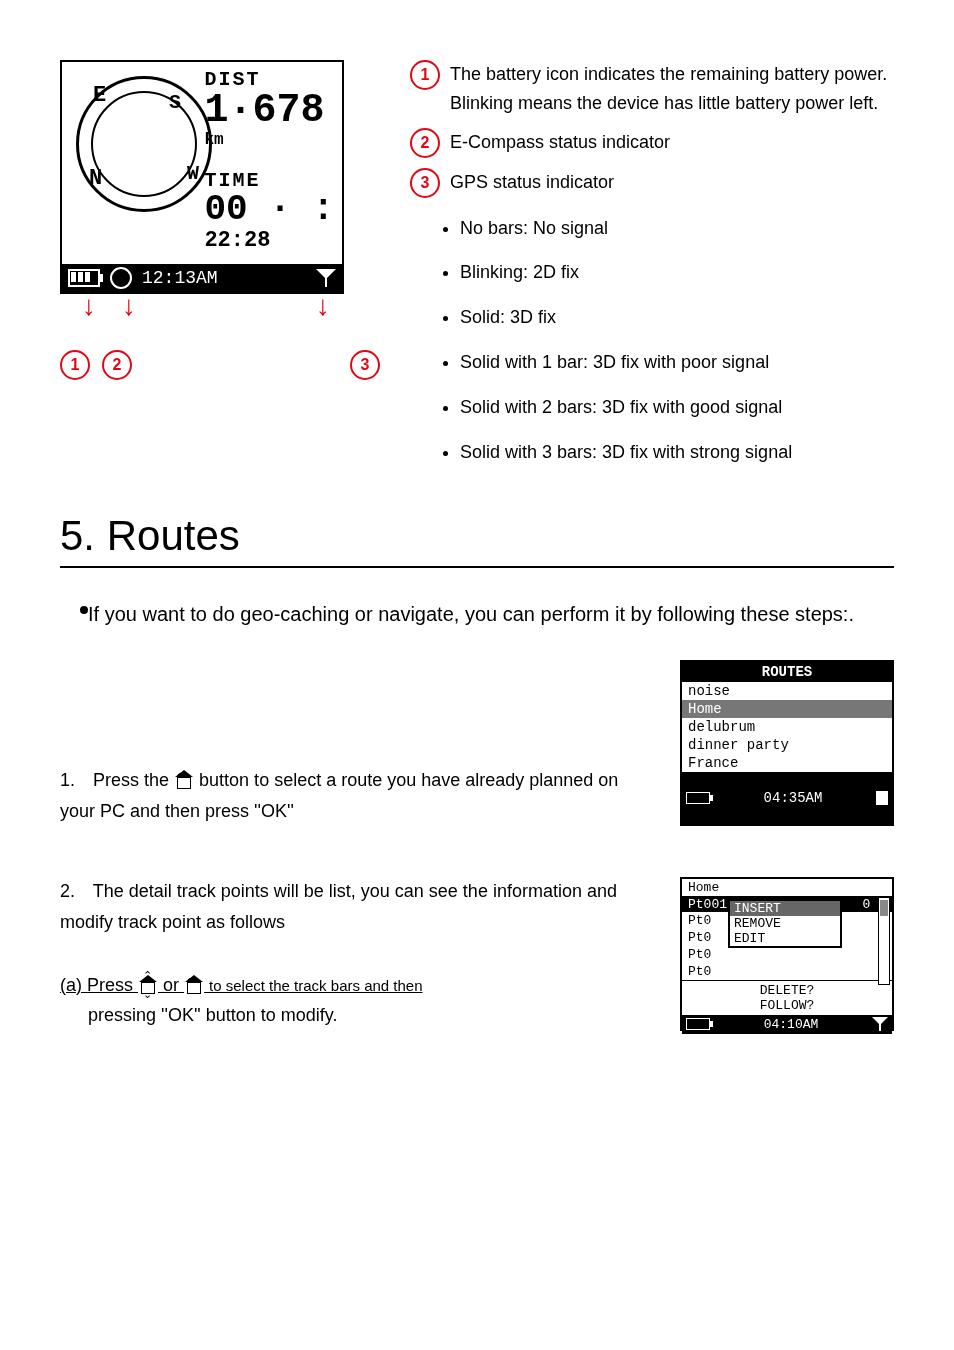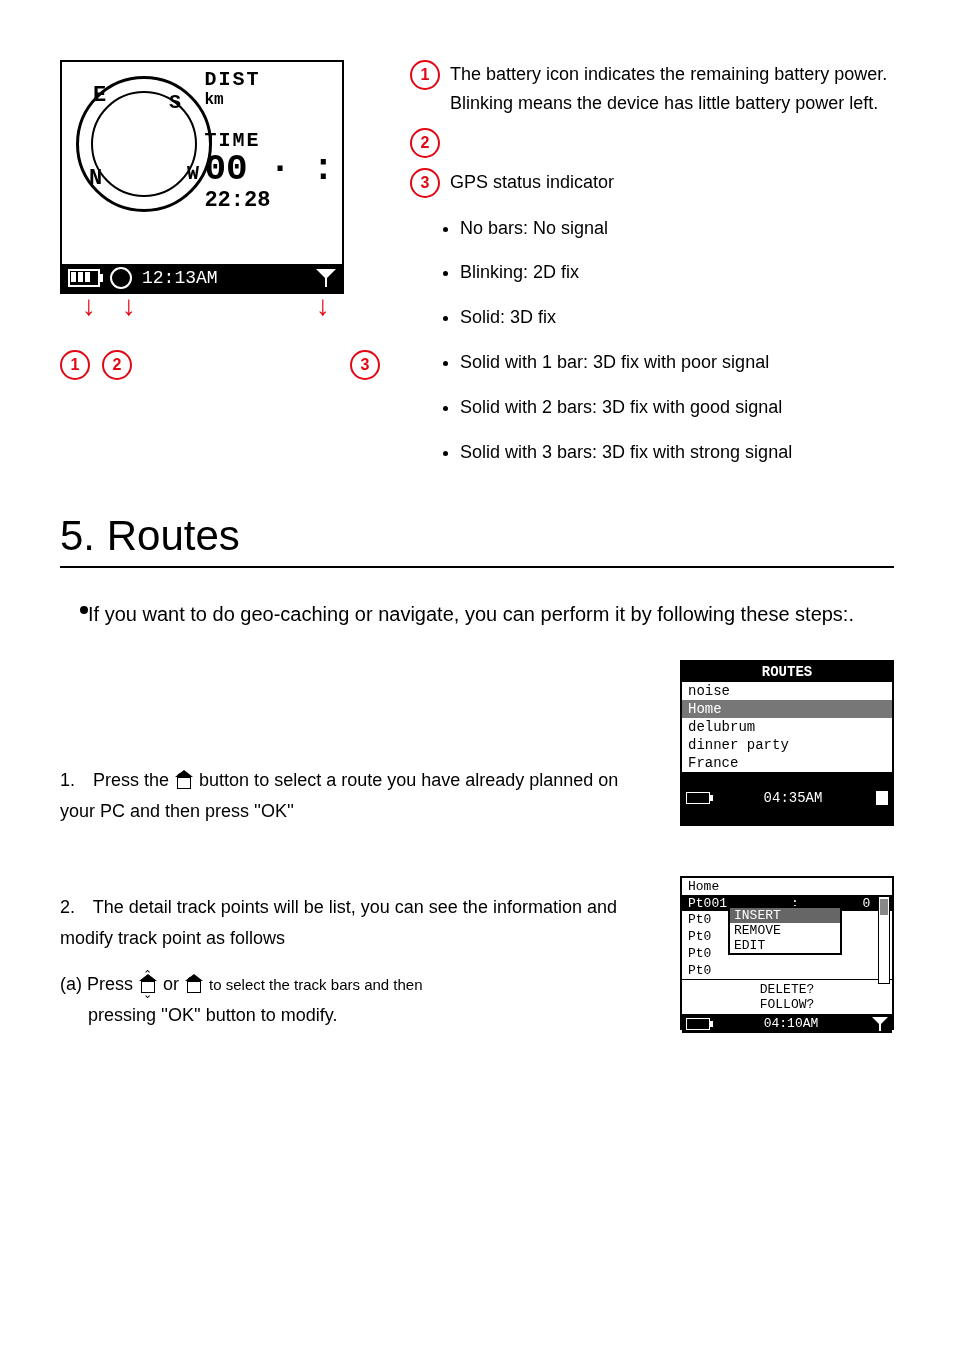--- a/index.html
+++ b/index.html
@@ -225,21 +225,21 @@
   }
   .mini-batt::after {content:""; position:absolute; right:-4px; top:2px; width:3px; height:6px; background:#fff;}
   .mini-screen2 {
     width:210px;
     border:2px solid #000;
     font-family:"Courier New",monospace;
     font-size:13px;
     position:relative;
   }
   .mini-popup {
-    position:absolute; left:46px; top:28px;
+    position:absolute; left:46px; top:20px;
     width:110px;
     border:2px solid #000;
     background:#fff;
   }
   .mini-popup .sel { background:#666; color:#fff; padding:0 4px;}
   .mini-popup div { padding:0 4px;}
   .mini-scroll {
     position:absolute; right:2px; top:18px; bottom:44px;
     width:10px; border:1px solid #000; background:#fff;
   }
@@ -274,20 +274,21 @@
   <div class="left-col">
     <div class="lcd-box">
       <div class="lcd-compass">
         <span class="lcd-n">N</span>
         <span class="lcd-e">E</span>
         <span class="lcd-s">S</span>
         <span class="lcd-w">W</span>
       </div>
       <div class="lcd-right">
         <div class="lcd-dist-label">DIST</div>
+        <div class="lcd-dist">1·678</div>
         <div class="lcd-km">km</div>
         <div class="lcd-time-label">TIME</div>
         <div class="lcd-time-big">00 · :</div>
         <div class="lcd-time-small">22:28</div>
       </div>
       <div class="lcd-bar">
         <span class="lcd-batt">
           <span class="lcd-batt-fill">
               <span></span>
               <span></span>
@@ -311,20 +312,21 @@
     </div>
   </div>
 
   <div class="right-col">
     <div class="para-with-icon">
       <span class="num-circle">1</span>
       <span>The battery icon indicates the remaining battery power. Blinking means the device has little battery power left.</span>
     </div>
     <div class="para-with-icon">
       <span class="num-circle">2</span>
+      <span>E-Compass status indicator</span>
     </div>
     <div class="para-with-icon">
       <span class="num-circle">3</span>
       <span>GPS status indicator</span>
     </div>
     <ul class="bullets">
       <li>No bars: No signal</li>
       <li>Blinking: 2D fix</li>
       <li>Solid: 3D fix</li>
       <li>Solid with 1 bar: 3D fix with poor signal</li>
@@ -365,21 +367,21 @@
     </div>
   </div>
 </div>
 
 <div class="step-block" style="margin-top:50px;">
   <div class="step-text">
     <div>
       <span class="step-num">2.</span>
       <span>The detail track points will be list, you can see the information and modify track point as follows</span>
     </div>
-    <div style="margin-top:16px;">
+    <div style="margin-top:32px;text-decoration:underline;">
       <span>(a) Press </span>
       <span class="btn-icon">
         <span class="chev-up">⌃</span>
         <span class="btn-house"></span>
         <span class="chev-down">⌄</span>
       </span>
       <span> or </span>
       <span class="btn-icon">
         <span class="small-tilde">〜</span>
         <span class="btn-house"></span>

